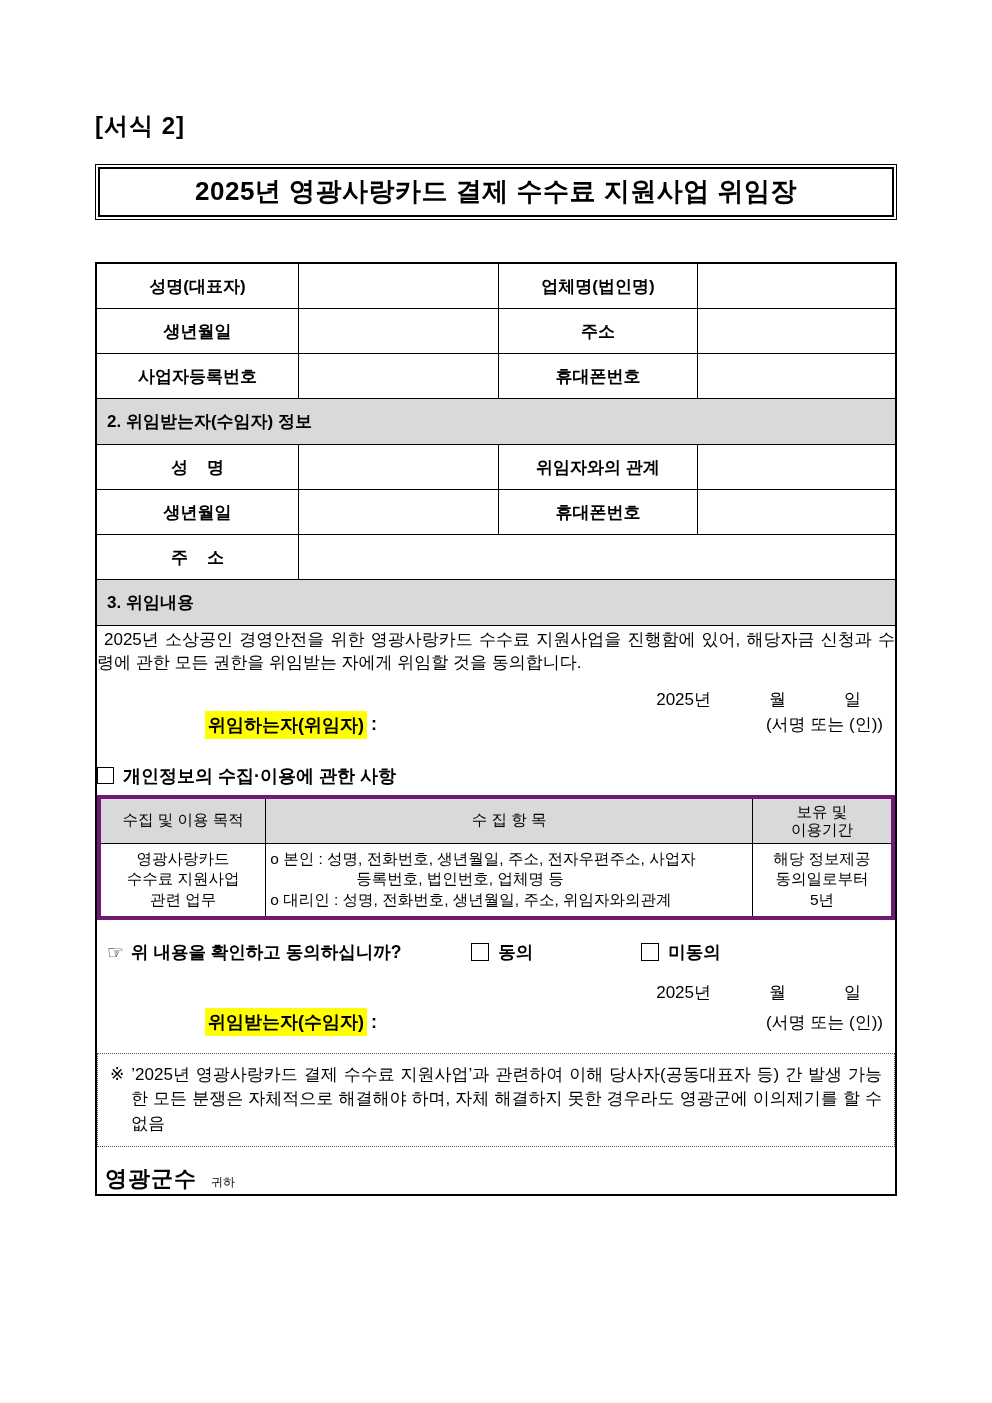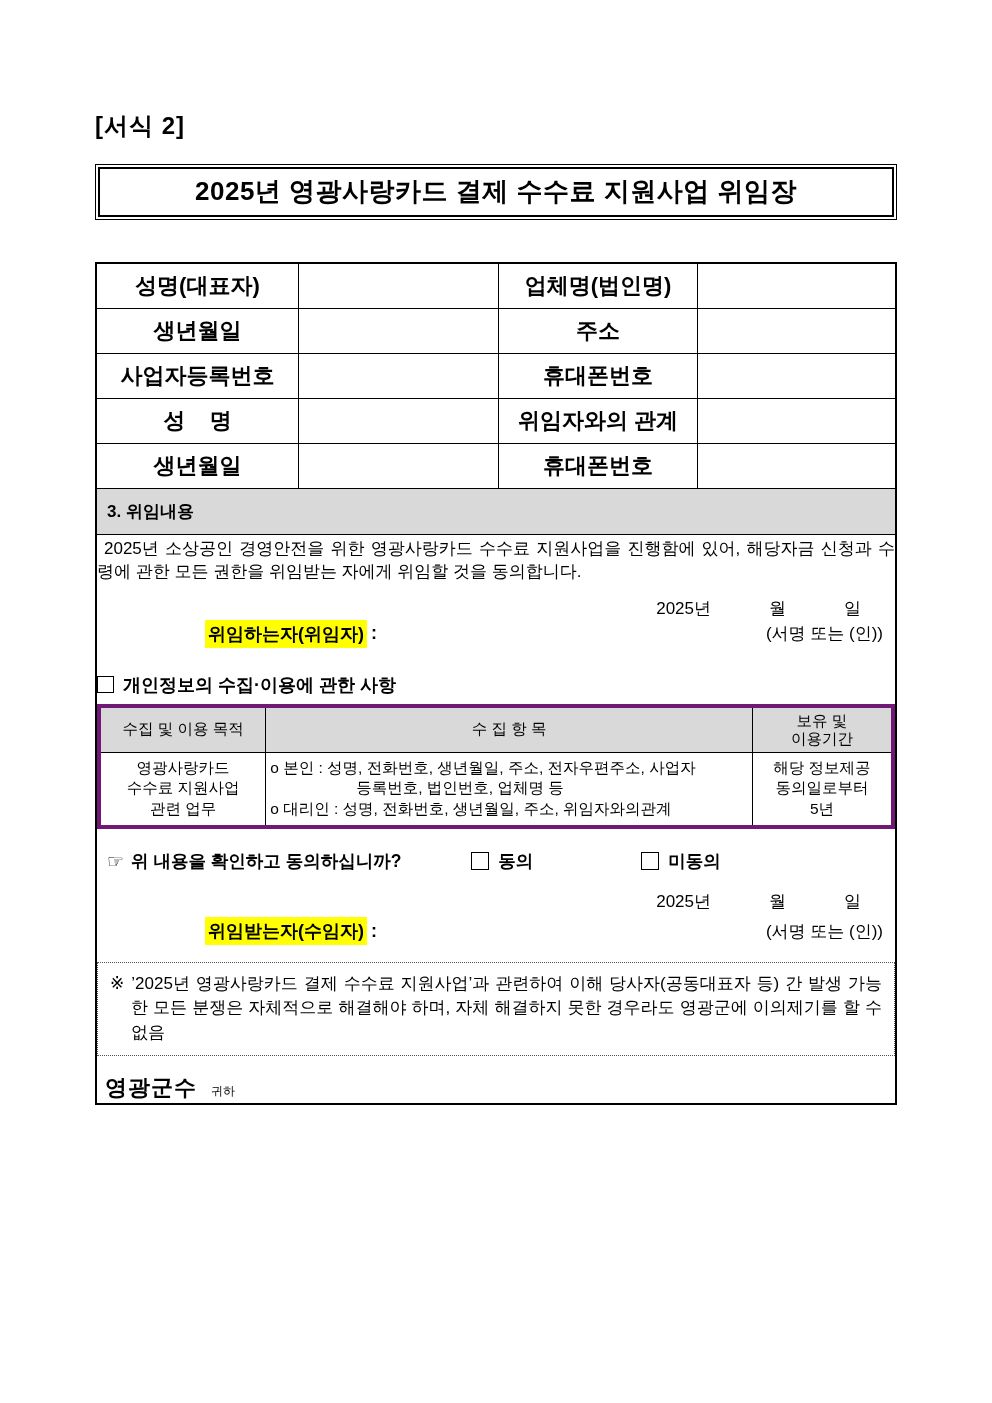--- a/index.html
+++ b/index.html
@@ -17,21 +17,21 @@
   .title-inner .t{font-size:26px;font-weight:bold;letter-spacing:0.5px;}
 
   table.main{width:100%;border-collapse:collapse;table-layout:fixed;border:2px solid #000;}
   table.main td,table.main th{border:1px solid #000;padding:0;vertical-align:middle;}
   tr.sec-header th{
     background:#d9d9d9;text-align:left;font-size:17px;font-weight:bold;
     padding:11px 10px;height:20px;
   }
   tr.sec1-hdr th{border-bottom:1px dotted #444;}
   td.lbl{
-    text-align:center;font-weight:bold;font-size:22px;white-space:pre;height:44px;margin-left:13px;
+    text-align:center;font-weight:bold;font-size:17px;white-space:pre;height:44px;margin-left:13px;
   }
   td.val{background:#fff;}
   .sec1 td.c2{border-left:1px dotted #555;border-right:1px dotted #555;}
   .sec1 td.c4{border-left:1px dotted #555;}
 
   td.content{padding:8px 12px 18px 12px;vertical-align:top;height:556px;}
 
   .para{font-size:17px;line-height:1.38;text-align:justify;text-indent:7px;margin-top:2px;}
 
   .date-line{text-align:right;font-size:17px;margin-top:13px;padding-right:34px;}
@@ -109,31 +109,38 @@
       <td class="lbl c3">주소</td>
       <td class="val c4"></td>
     </tr>
     <tr class="sec1">
       <td class="lbl c1">사업자등록번호</td>
       <td class="val c2"></td>
       <td class="lbl c3">휴대폰번호</td>
       <td class="val c4"></td>
     </tr>
 
+    <tr class="sec-header">
+      <th colspan="4">2. 위임받는자(수임자) 정보</th>
+    </tr>
     <tr>
       <td class="lbl">성    명</td>
       <td class="val"></td>
       <td class="lbl">위임자와의 관계</td>
       <td class="val"></td>
     </tr>
     <tr>
       <td class="lbl">생년월일</td>
       <td class="val"></td>
       <td class="lbl">휴대폰번호</td>
       <td class="val"></td>
+    </tr>
+    <tr>
+      <td class="lbl">주    소</td>
+      <td class="val" colspan="3"></td>
     </tr>
 
     <tr class="sec-header">
       <th colspan="4">3. 위임내용</th>
     </tr>
     <tr>
       <td class="content" colspan="4">
 
         <div class="para">2025년 소상공인 경영안전을 위한 영광사랑카드 수수료 지원사업을 진행함에 있어, 해당자금 신청과 수령에 관한 모든 권한을 위임받는 자에게 위임할 것을 동의합니다.</div>
 

